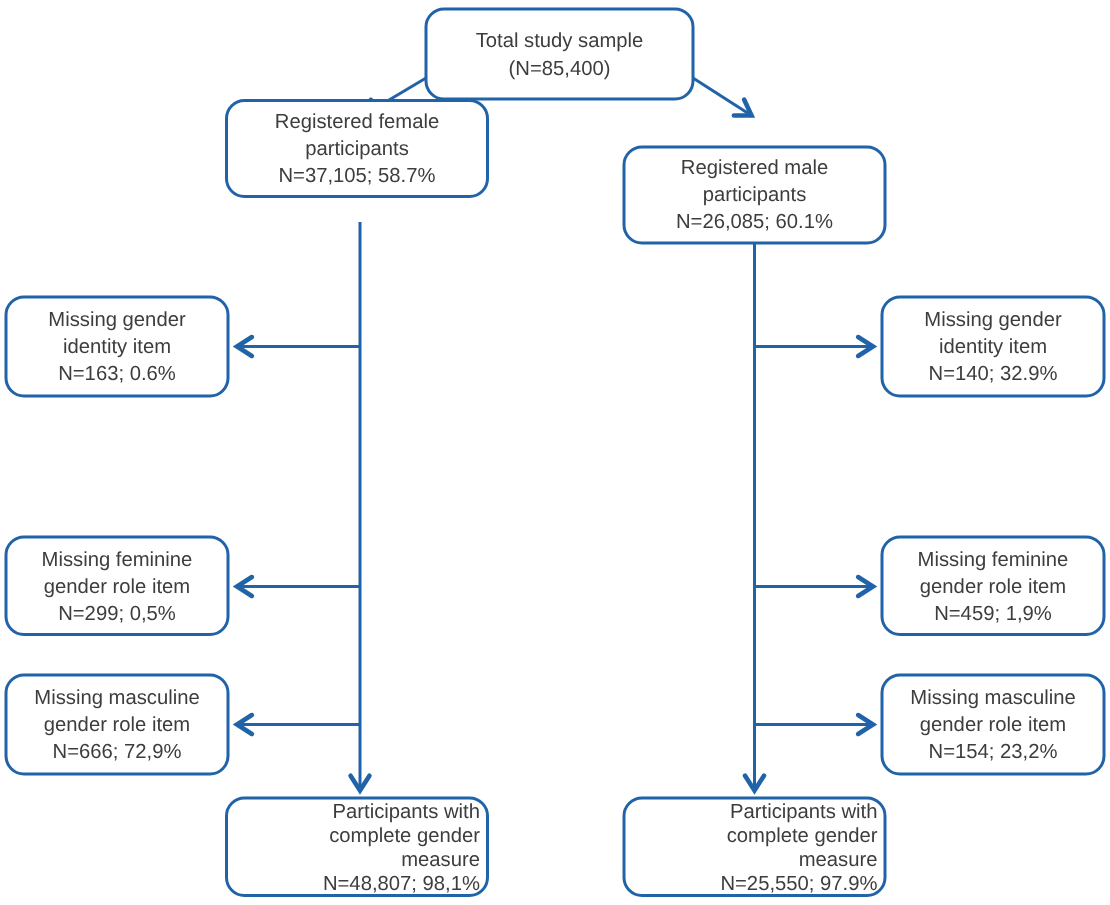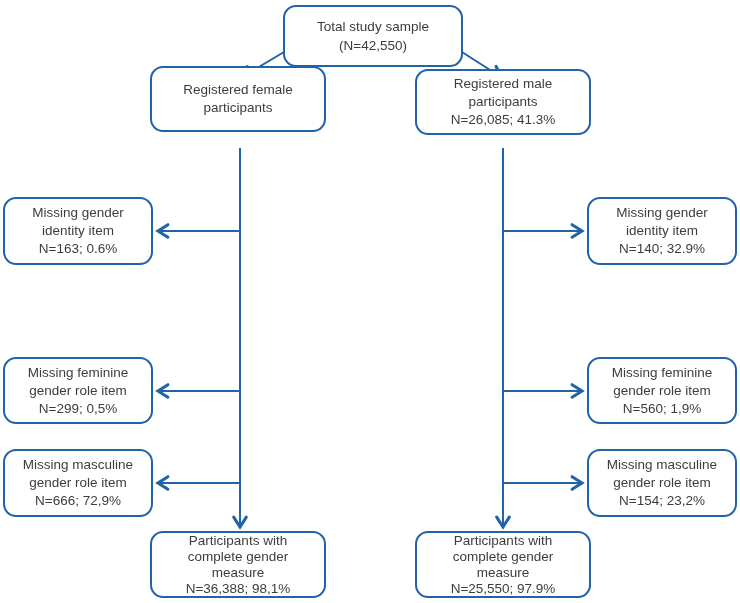--- a/index.html
+++ b/index.html
@@ -22,21 +22,21 @@
     justify-content:center;
     align-items:center;
     text-align:center;
     color:#3d3d3d;
     font-size:13.5px;
     line-height:18px;
     z-index:1;
     padding:2px 4px;
   }
   .node.two-line{line-height:19px;}
-  .node.four-line{line-height:16px;}
+  .node.four-line{line-height:16px;align-items:flex-end;}
   .node .ln{white-space:nowrap;}
 </style>
 </head>
 <body>
 
 <div class="canvas">
 
   <svg class="arrows" viewBox="0 0 740 603" xmlns="http://www.w3.org/2000/svg">
     <defs>
       <marker id="vhead" viewBox="0 0 10 10" refX="8" refY="5" markerWidth="9" markerHeight="9" orient="auto">
@@ -52,32 +52,33 @@
       <line x1="240" y1="391" x2="158" y2="391" marker-end="url(#vhead)"></line>
       <line x1="240" y1="483" x2="158" y2="483" marker-end="url(#vhead)"></line>
       <line x1="503" y1="231" x2="582" y2="231" marker-end="url(#vhead)"></line>
       <line x1="503" y1="391" x2="582" y2="391" marker-end="url(#vhead)"></line>
       <line x1="503" y1="483" x2="582" y2="483" marker-end="url(#vhead)"></line>
     </g>
   </svg>
 
   <div class="node two-line" style="left:283px;top:5px;width:180px;height:62px;">
     <div class="ln">Total study sample</div>
-    <div class="ln">(N=42,550)</div>
+    <div class="ln">(N=85,400)</div>
   </div>
 
   <div class="node" style="left:150px;top:66px;width:176px;height:66px;">
     <div class="ln">Registered female</div>
     <div class="ln">participants</div>
+    <div class="ln">N=37,105; 58.7%</div>
   </div>
 
-  <div class="node" style="left:415px;top:69px;width:176px;height:66px;">
+  <div class="node" style="left:415px;top:97px;width:176px;height:66px;">
     <div class="ln">Registered male</div>
     <div class="ln">participants</div>
-    <div class="ln">N=26,085; 41.3%</div>
+    <div class="ln">N=26,085; 60.1%</div>
   </div>
 
   <div class="node" style="left:3px;top:197px;width:150px;height:68px;">
     <div class="ln">Missing gender</div>
     <div class="ln">identity item</div>
     <div class="ln">N=163; 0.6%</div>
   </div>
 
   <div class="node" style="left:587px;top:197px;width:150px;height:68px;">
     <div class="ln">Missing gender</div>
@@ -87,40 +88,40 @@
 
   <div class="node" style="left:3px;top:357px;width:150px;height:67px;">
     <div class="ln">Missing feminine</div>
     <div class="ln">gender role item</div>
     <div class="ln">N=299; 0,5%</div>
   </div>
 
   <div class="node" style="left:587px;top:357px;width:150px;height:67px;">
     <div class="ln">Missing feminine</div>
     <div class="ln">gender role item</div>
-    <div class="ln">N=560; 1,9%</div>
+    <div class="ln">N=459; 1,9%</div>
   </div>
 
   <div class="node" style="left:3px;top:449px;width:150px;height:68px;">
     <div class="ln">Missing masculine</div>
     <div class="ln">gender role item</div>
     <div class="ln">N=666; 72,9%</div>
   </div>
 
   <div class="node" style="left:587px;top:449px;width:150px;height:68px;">
     <div class="ln">Missing masculine</div>
     <div class="ln">gender role item</div>
     <div class="ln">N=154; 23,2%</div>
   </div>
 
   <div class="node four-line" style="left:150px;top:531px;width:176px;height:67px;">
     <div class="ln">Participants with</div>
     <div class="ln">complete gender</div>
     <div class="ln">measure</div>
-    <div class="ln">N=36,388; 98,1%</div>
+    <div class="ln">N=48,807; 98,1%</div>
   </div>
 
   <div class="node four-line" style="left:415px;top:531px;width:176px;height:67px;">
     <div class="ln">Participants with</div>
     <div class="ln">complete gender</div>
     <div class="ln">measure</div>
     <div class="ln">N=25,550; 97.9%</div>
   </div>
 
 </div>

